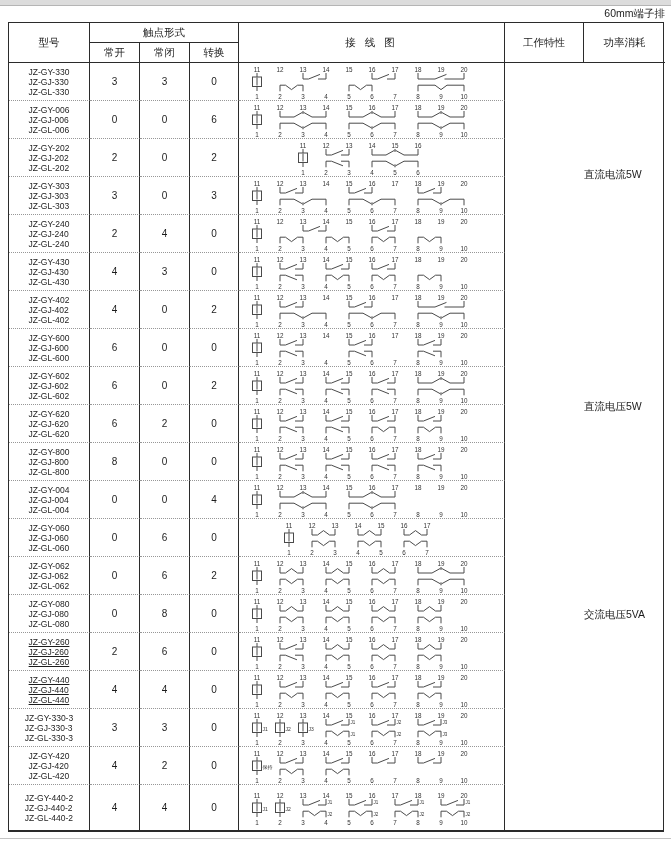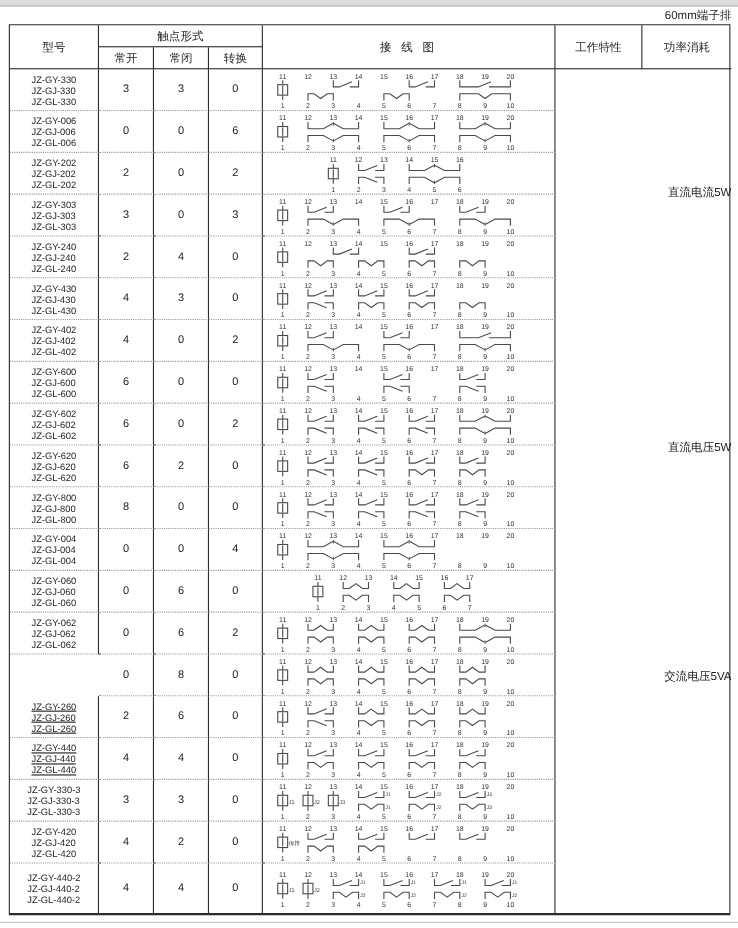--- a/index.html
+++ b/index.html
@@ -21,21 +21,21 @@
   .hdr{font-size:10.5px;color:#1d1d1d;}
   .hdr-wiring{letter-spacing:3px;text-align:right;}
   .model{font-size:8.5px;line-height:10px;color:#1c1c1c;white-space:pre-line;text-align:left;
          justify-content:center;}
   .model span{display:inline-block;text-align:left;}
   .num{font-size:10px;color:#1c1c1c;}
   .diag{justify-content:flex-start;padding-left:2px;}
   .tall{position:relative;border-bottom:none;display:block;}
   .work-text{position:absolute;top:303px;left:0;right:0;text-align:center;
              font-size:11.5px;line-height:22px;color:#1c1c1c;white-space:pre-line;letter-spacing:1px;}
-  .power-label{position:absolute;left:0;right:0;text-align:right;font-size:10.5px;color:#1c1c1c;}
+  .power-label{position:absolute;left:0;right:0;text-align:left;font-size:10.5px;color:#1c1c1c;}
   .p0{top:105px}.p1{top:337px}.p2{top:545px}
   svg{display:block;}
 </style>
 </head>
 <body>
 
 <div class="page">
   <div class="top-strip"></div>
   <div class="top-label">60mm端子排</div>
 
@@ -686,20 +686,23 @@
           <path d="M223 9.5 V15 H209 L201 10.6" stroke="#4a4a4a" fill="none" stroke-width="1" stroke-linecap="square"></path>
           <path d="M200 9.5 V11.5" stroke="#4a4a4a" fill="none" stroke-width="1" stroke-linecap="square"></path>
           <path d="M39 26.8 V21.2 H44.5 L50.5 25.6 L56.5 21.2 H62 V26.8" stroke="#4a4a4a" fill="none" stroke-width="1" stroke-linecap="square"></path>
           <path d="M85 26.8 V21.2 H90.5 L96.5 25.6 L102.5 21.2 H108 V26.8" stroke="#4a4a4a" fill="none" stroke-width="1" stroke-linecap="square"></path>
           <path d="M131 26.8 V21.2 H136.5 L142.5 25.6 L148.5 21.2 H154 V26.8" stroke="#4a4a4a" fill="none" stroke-width="1" stroke-linecap="square"></path>
           <path d="M177 26.8 V21.2 H191 L199 25.6" stroke="#4a4a4a" fill="none" stroke-width="1" stroke-linecap="square"></path>
           <path d="M223 26.8 V21.2 H209 L201 25.6" stroke="#4a4a4a" fill="none" stroke-width="1" stroke-linecap="square"></path>
           <path d="M200 26.8 V24.8" stroke="#4a4a4a" fill="none" stroke-width="1" stroke-linecap="square"></path>
         </svg>
       </div>
+      <div class="c model" style="grid-area: 17 / 1;"><span>JZ-GY-080
+JZ-GJ-080
+JZ-GL-080</span></div>
       <div class="c num" style="grid-area: 17 / 2;">0</div>
       <div class="c num" style="grid-area: 17 / 3;">8</div>
       <div class="c num" style="grid-area: 17 / 4;">0</div>
       <div class="c diag" style="grid-area: 17 / 5;">
         <svg width="262" height="36">
           <text x="16" y="7.5" font-size="6.3" fill="#333" text-anchor="middle" font-family="Liberation Sans, DejaVu Sans, sans-serif">11</text>
           <text x="39" y="7.5" font-size="6.3" fill="#333" text-anchor="middle" font-family="Liberation Sans, DejaVu Sans, sans-serif">12</text>
           <text x="62" y="7.5" font-size="6.3" fill="#333" text-anchor="middle" font-family="Liberation Sans, DejaVu Sans, sans-serif">13</text>
           <text x="85" y="7.5" font-size="6.3" fill="#333" text-anchor="middle" font-family="Liberation Sans, DejaVu Sans, sans-serif">14</text>
           <text x="108" y="7.5" font-size="6.3" fill="#333" text-anchor="middle" font-family="Liberation Sans, DejaVu Sans, sans-serif">15</text>

